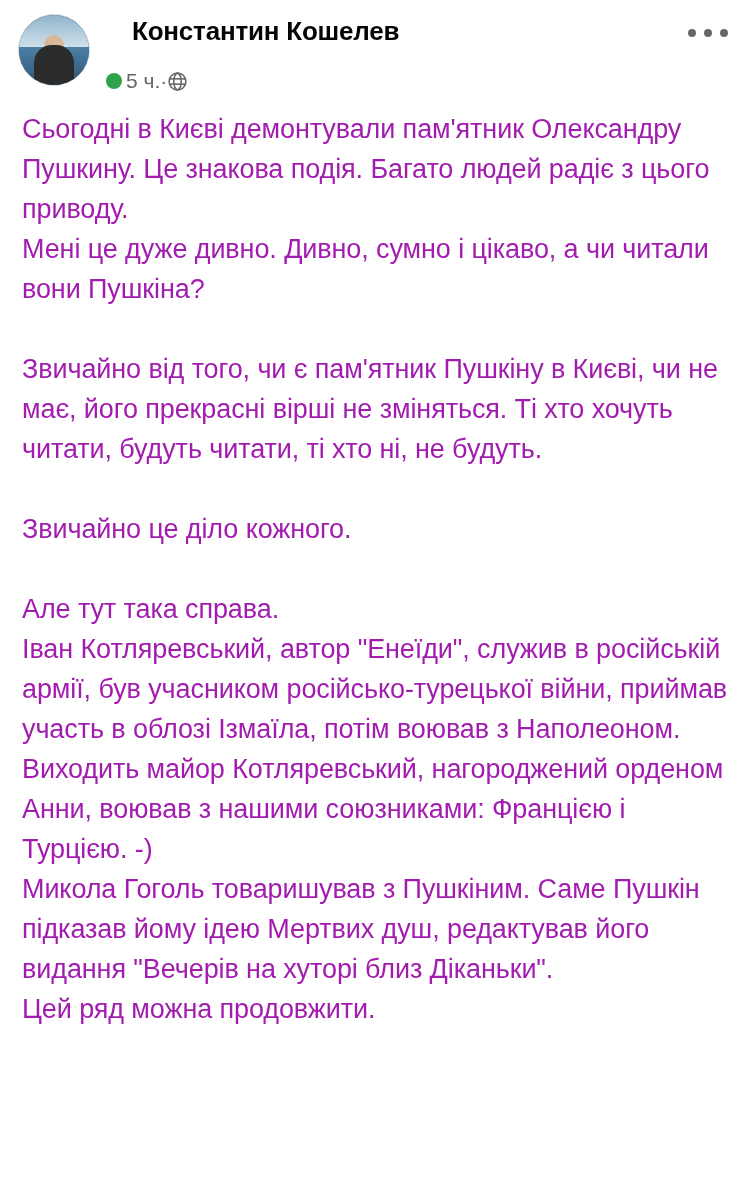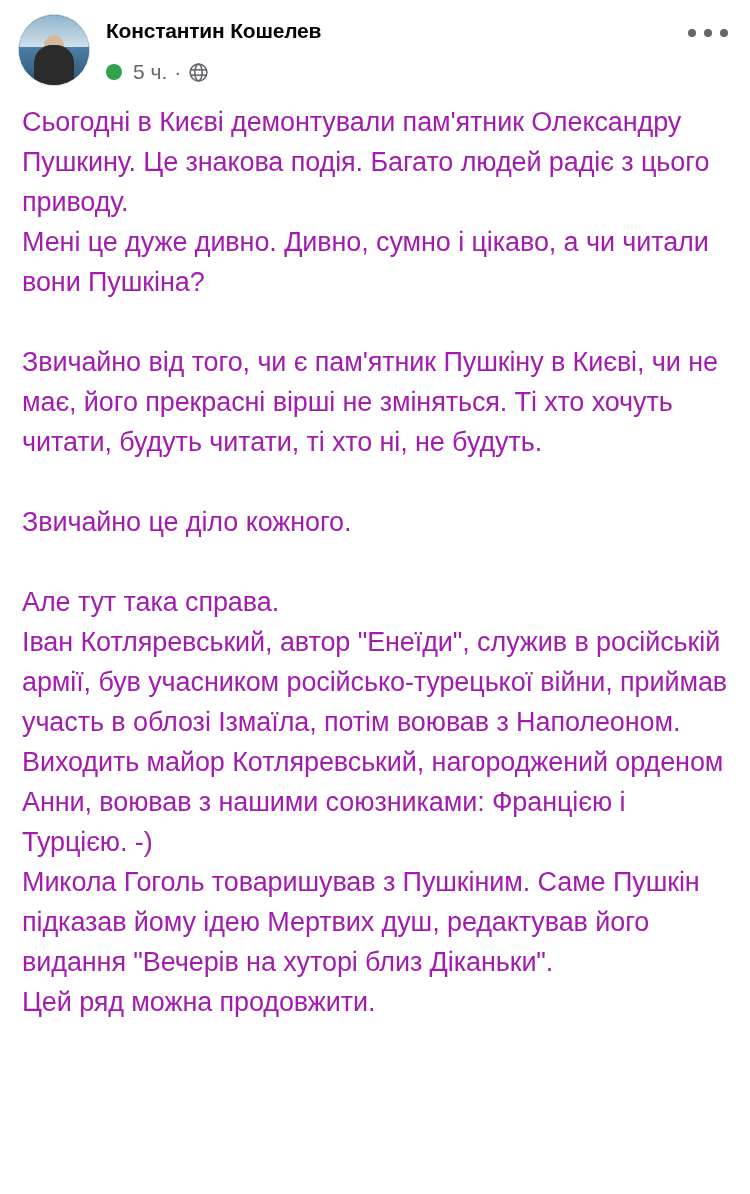--- a/index.html
+++ b/index.html
@@ -69,32 +69,32 @@
     height: 20px;
     border-radius: 50%;
     background: #d8b79a;
   }
   .header-text {
     flex: 1 1 auto;
     padding-left: 16px;
     min-width: 0;
   }
   .author-name {
-    font-size: 21px;
+    font-size: 26px;
     font-weight: bold;
     line-height: 34px;
     color: #050505;
     letter-spacing: -0.2px;
     white-space: nowrap;
+    margin-left: 26px;
   }
   .meta-row {
     display: flex;
     align-items: center;
-    gap: 7px;
-    margin-top: 12px;
+    margin-top: 21px;
     font-size: 21px;
     color: #65676b;
     line-height: 24px;
     text-align: right;
   }
   .online-dot {
     width: 16px;
     height: 16px;
     border-radius: 50%;
     background: #31a24c;

